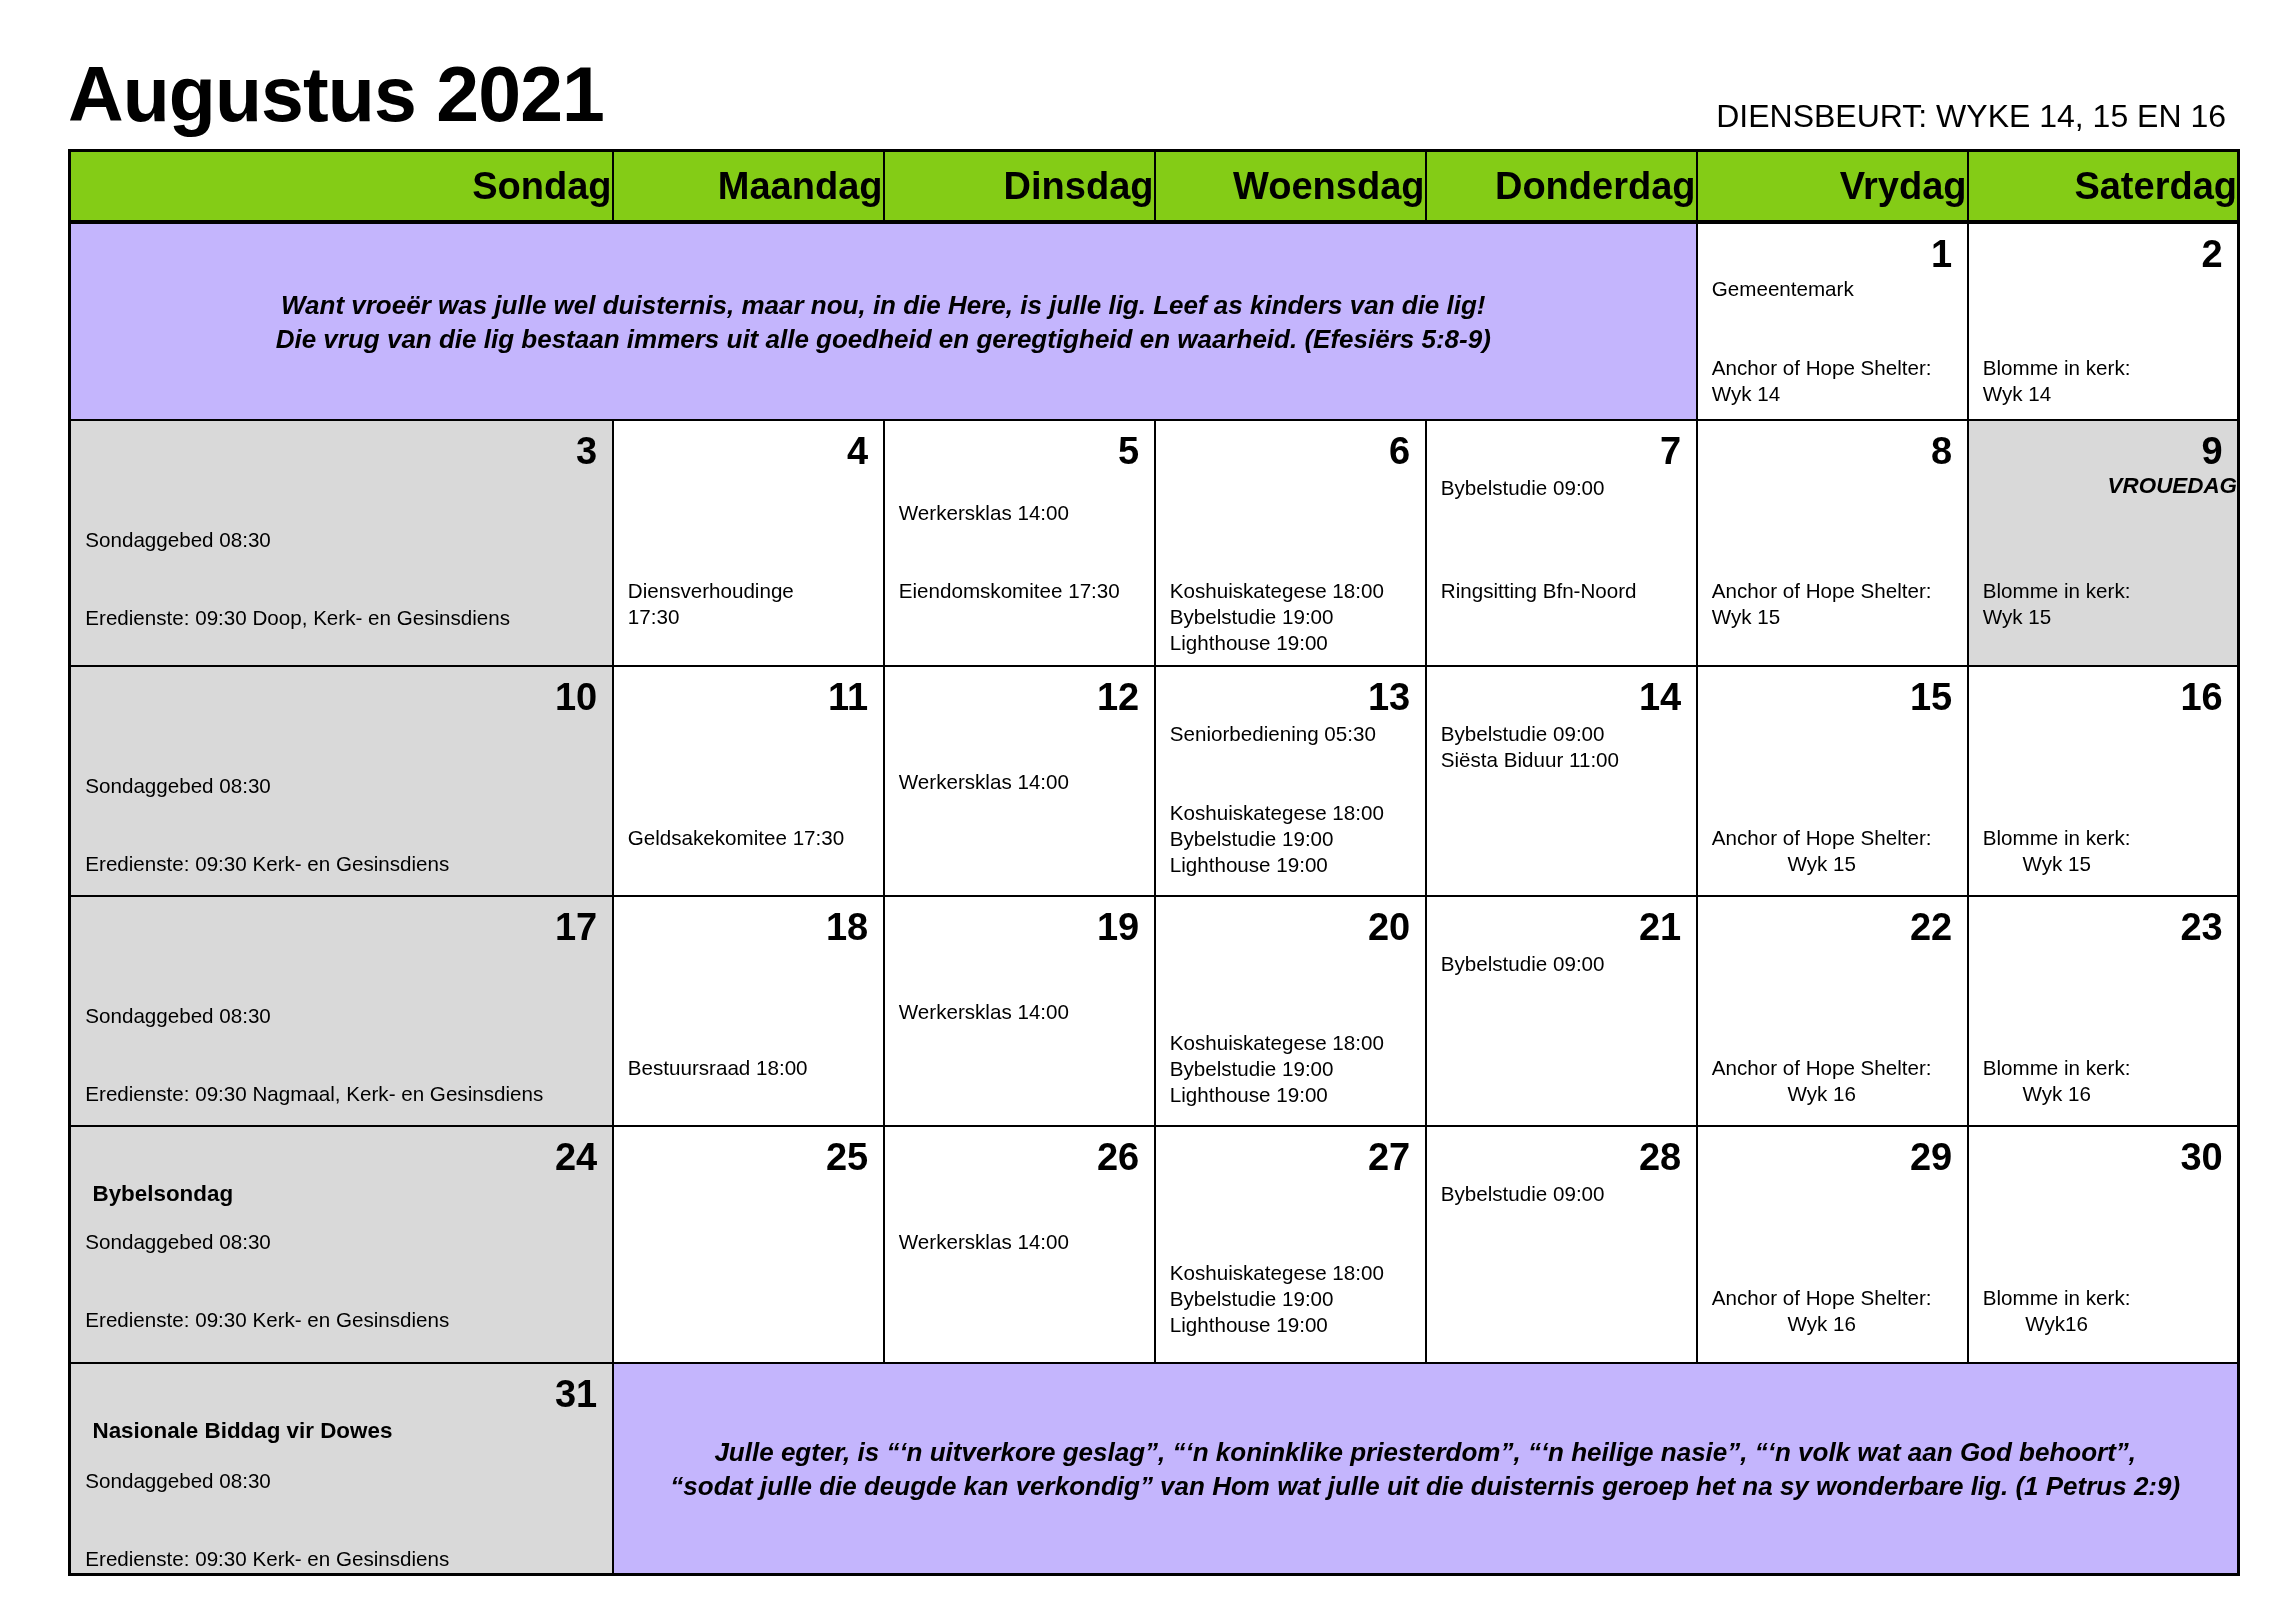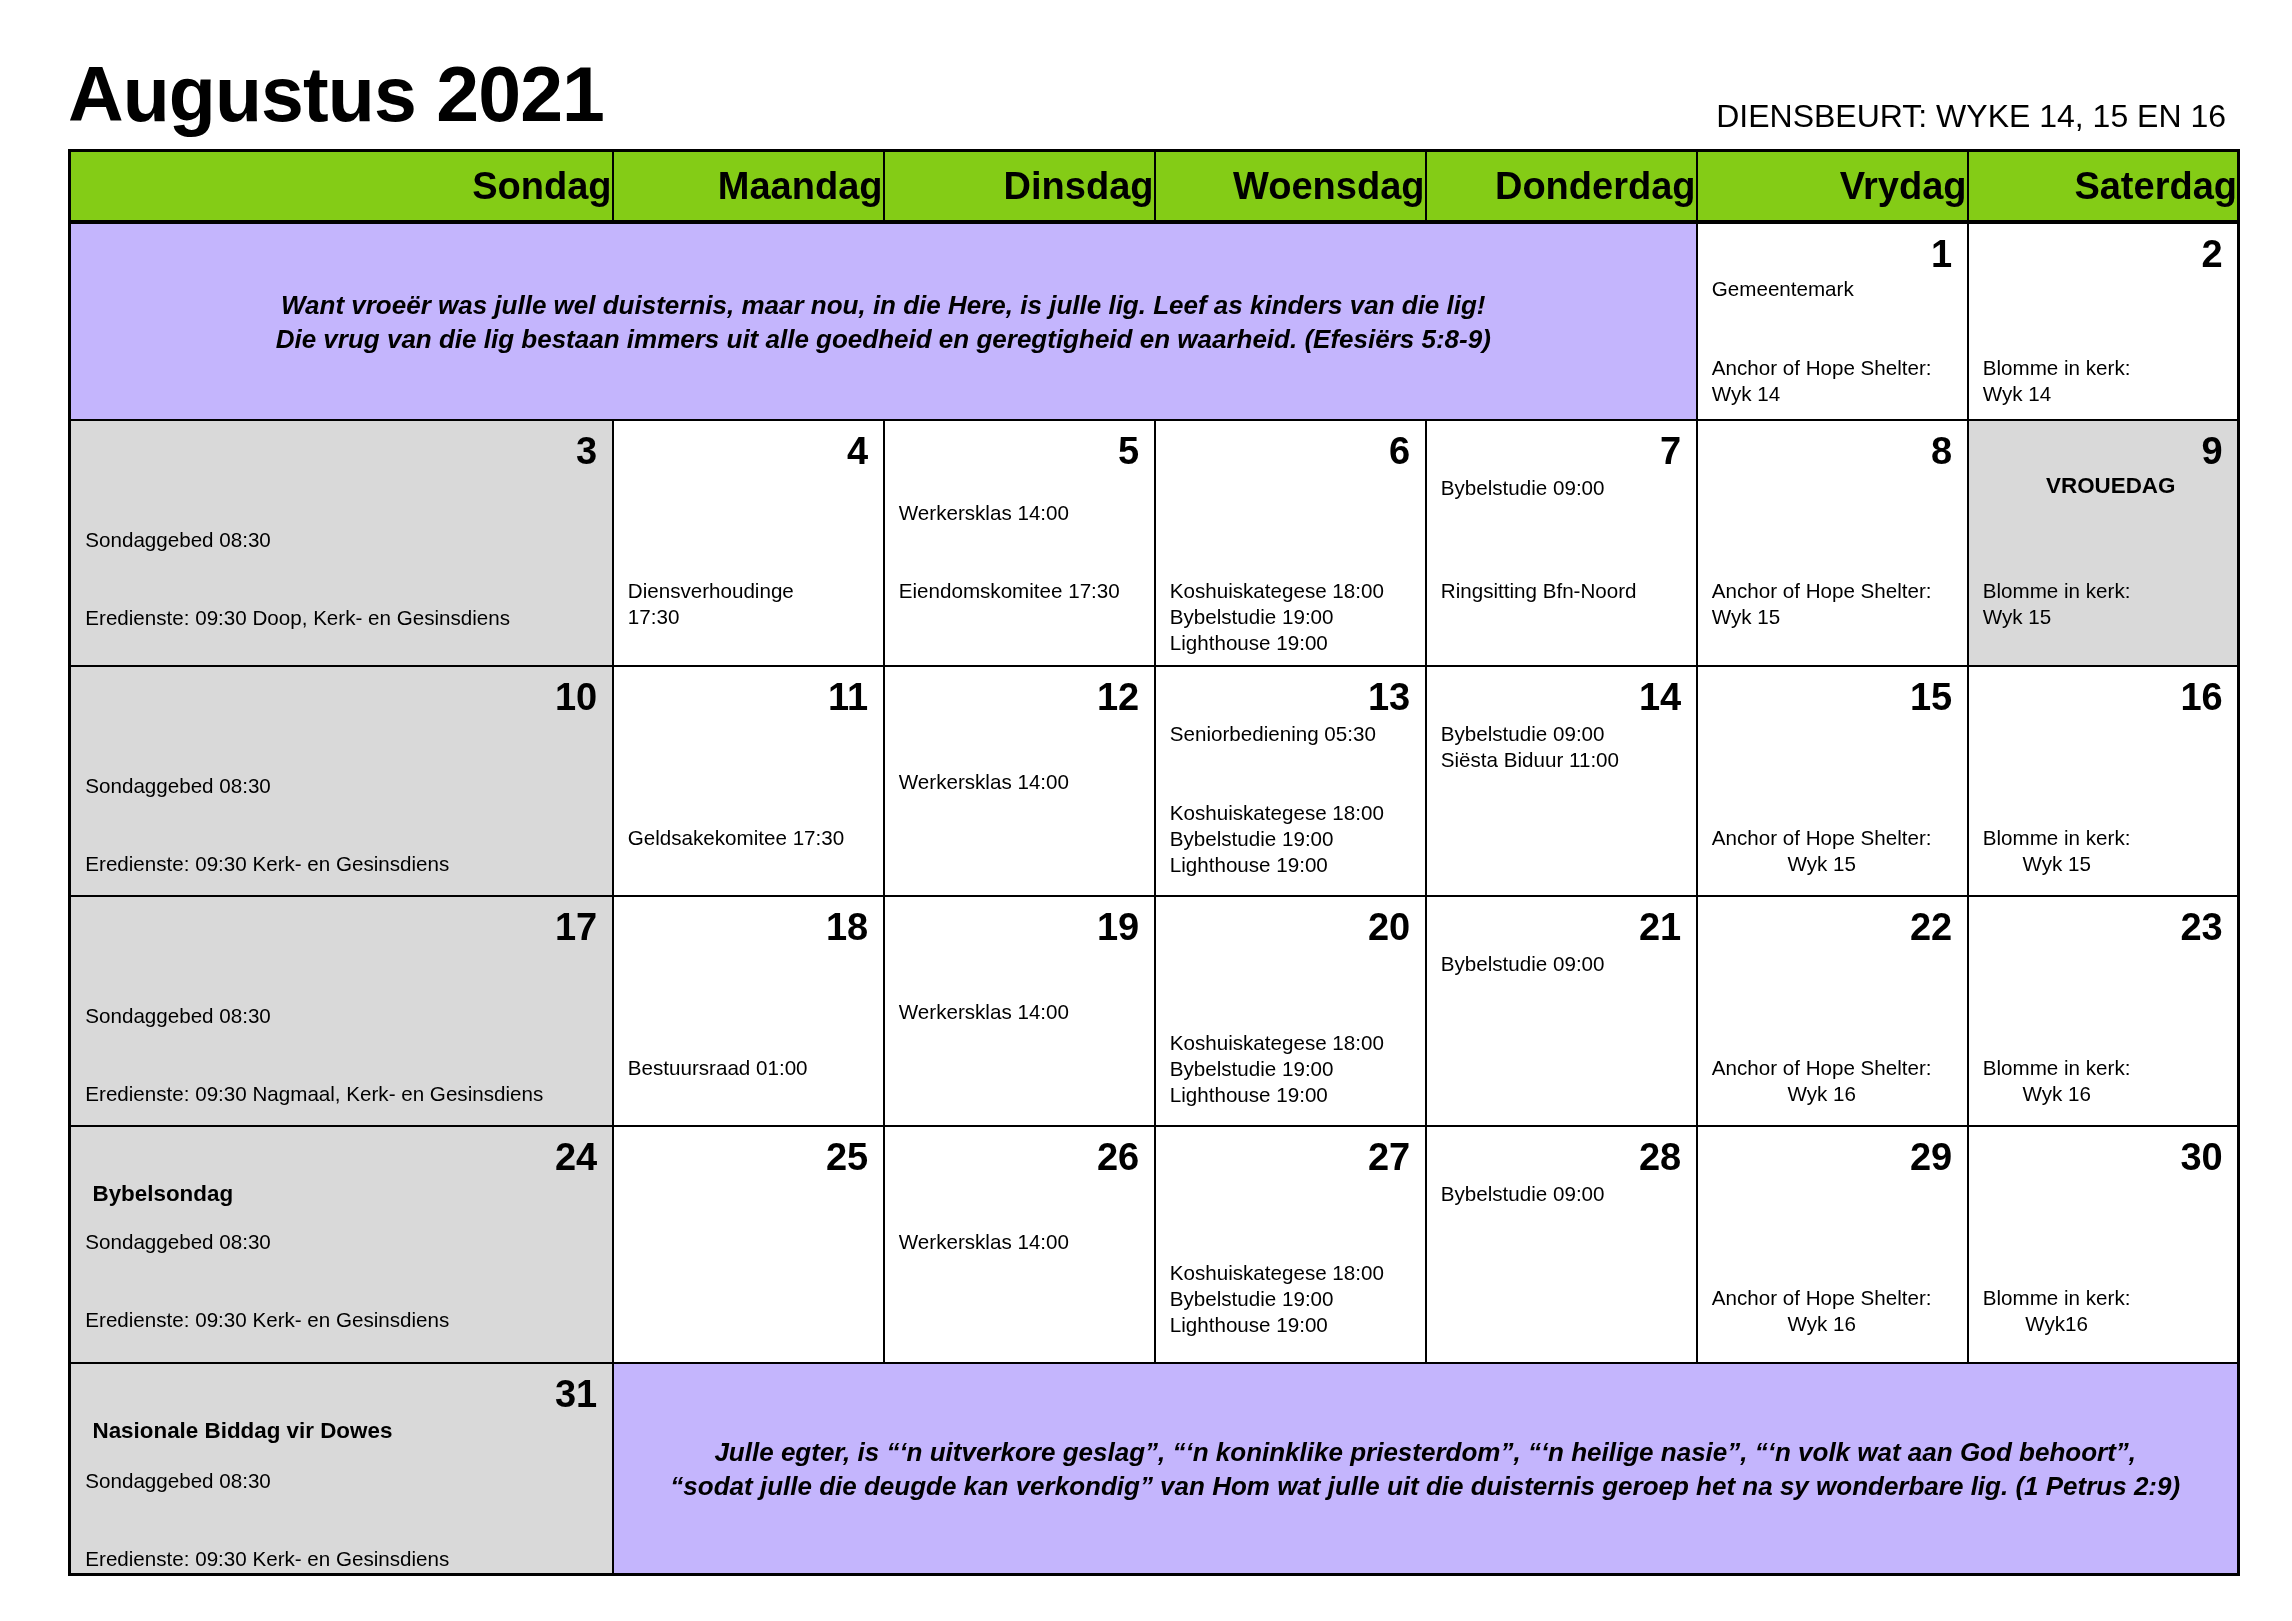--- a/index.html
+++ b/index.html
@@ -16,21 +16,21 @@
   tr.r2 td { height: 228px; }
   tr.r3 td { height: 228px; }
   tr.r4 td { height: 235px; }
   tr.r5 td { height: 209px; }
   td.sun { background: #d9d9d9; }
   td.shade { background: #d9d9d9; }
   td.verse { background: #c4b5fd; text-align: center; vertical-align: middle; font-style: italic; font-weight: bold; font-size: 26px; line-height: 34px; }
   .dn { position: absolute; right: 14.3px; top: 10.7px; font-size: 38px; font-weight: bold; line-height: 1; }
   .sun .dn { right: 14.3px; }
   .special { position: absolute; left: 21.5px; top: 14.3px; font-size: 22.4px; font-weight: bold; margin-top: 40px; }
-  .center-special { position: absolute; left: 16px; right: 0; top: 52px; text-align: center; font-size: 22.4px; font-weight: bold; }
+  .center-special { position: absolute; left: 16px; right: 0; top: 52px; text-align: right; font-size: 22.4px; font-weight: bold; font-style: italic; }
   .lines { position: absolute; left: 14.3px; right: 9px; font-size: 20.6px; line-height: 26px; white-space: pre; }
   .sun .lines { left: 14.3px; top: 54px; }
   .lines .ind { padding-left: 110px; }
   .ev { display: block; }
   .ev-top { position: absolute; left: 14.3px; top: 54px; font-size: 20.6px; line-height: 26px; }
   .ev-mid { position: absolute; left: 14.3px; top: 79px; font-size: 20.6px; line-height: 26px; }
   .ev-bot { position: absolute; left: 14.3px; top: 157px; font-size: 20.6px; line-height: 26px; }
   tr.r0 .ev-top { top: 54px; }
   tr.r0 .ev-bot { top: 131px; }
   tr.r2 .ev-bot, tr.r3 .ev-bot, tr.r4 .ev-bot { top: 134px; text-align: center; }
@@ -210,21 +210,21 @@
           <span class="ev">Eredienste: 09:30 Nagmaal, Kerk- en Gesinsdiens</span>
           <span class="ev ind">15:00 Sothodiens</span>
           <span class="ev ind">18:00 Jeug (Bybelvasvrae)</span>
           <span class="ev">Kollekte: 10% vir Bedieningsmateriaal (Mediateek)</span>
           <span class="ev">Teeskink: Wyk 15</span>
         </div>
       </td>
       <td>
         <div class="dn">18</div>
         <div class="ev-bot" style="top:158px">
-          <span class="ev">Bestuursraad 01:00</span>
+          <span class="ev">Bestuursraad 18:00</span>
         </div>
       </td>
       <td>
         <div class="dn">19</div>
         <div class="ev-mid">Werkersklas 14:00</div>
       </td>
       <td>
         <div class="dn">20</div>
         <div class="ev-b20">
           <span class="ev">Koshuiskategese 18:00</span>

